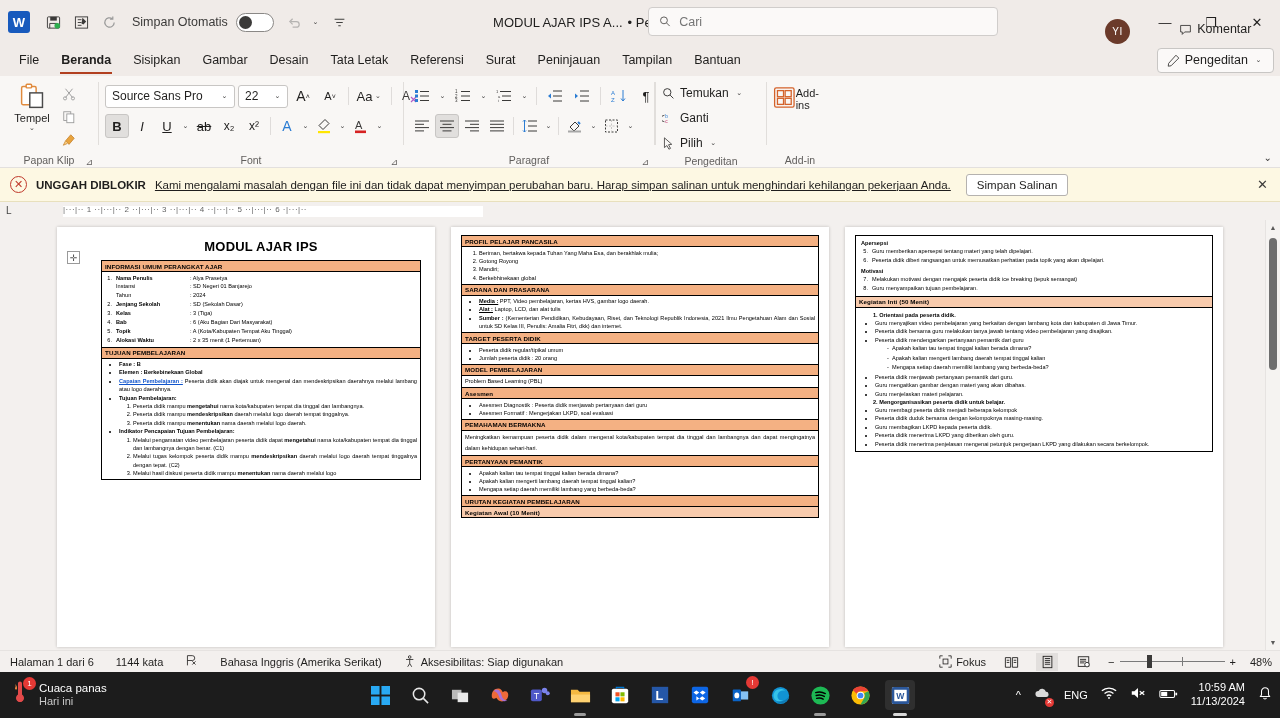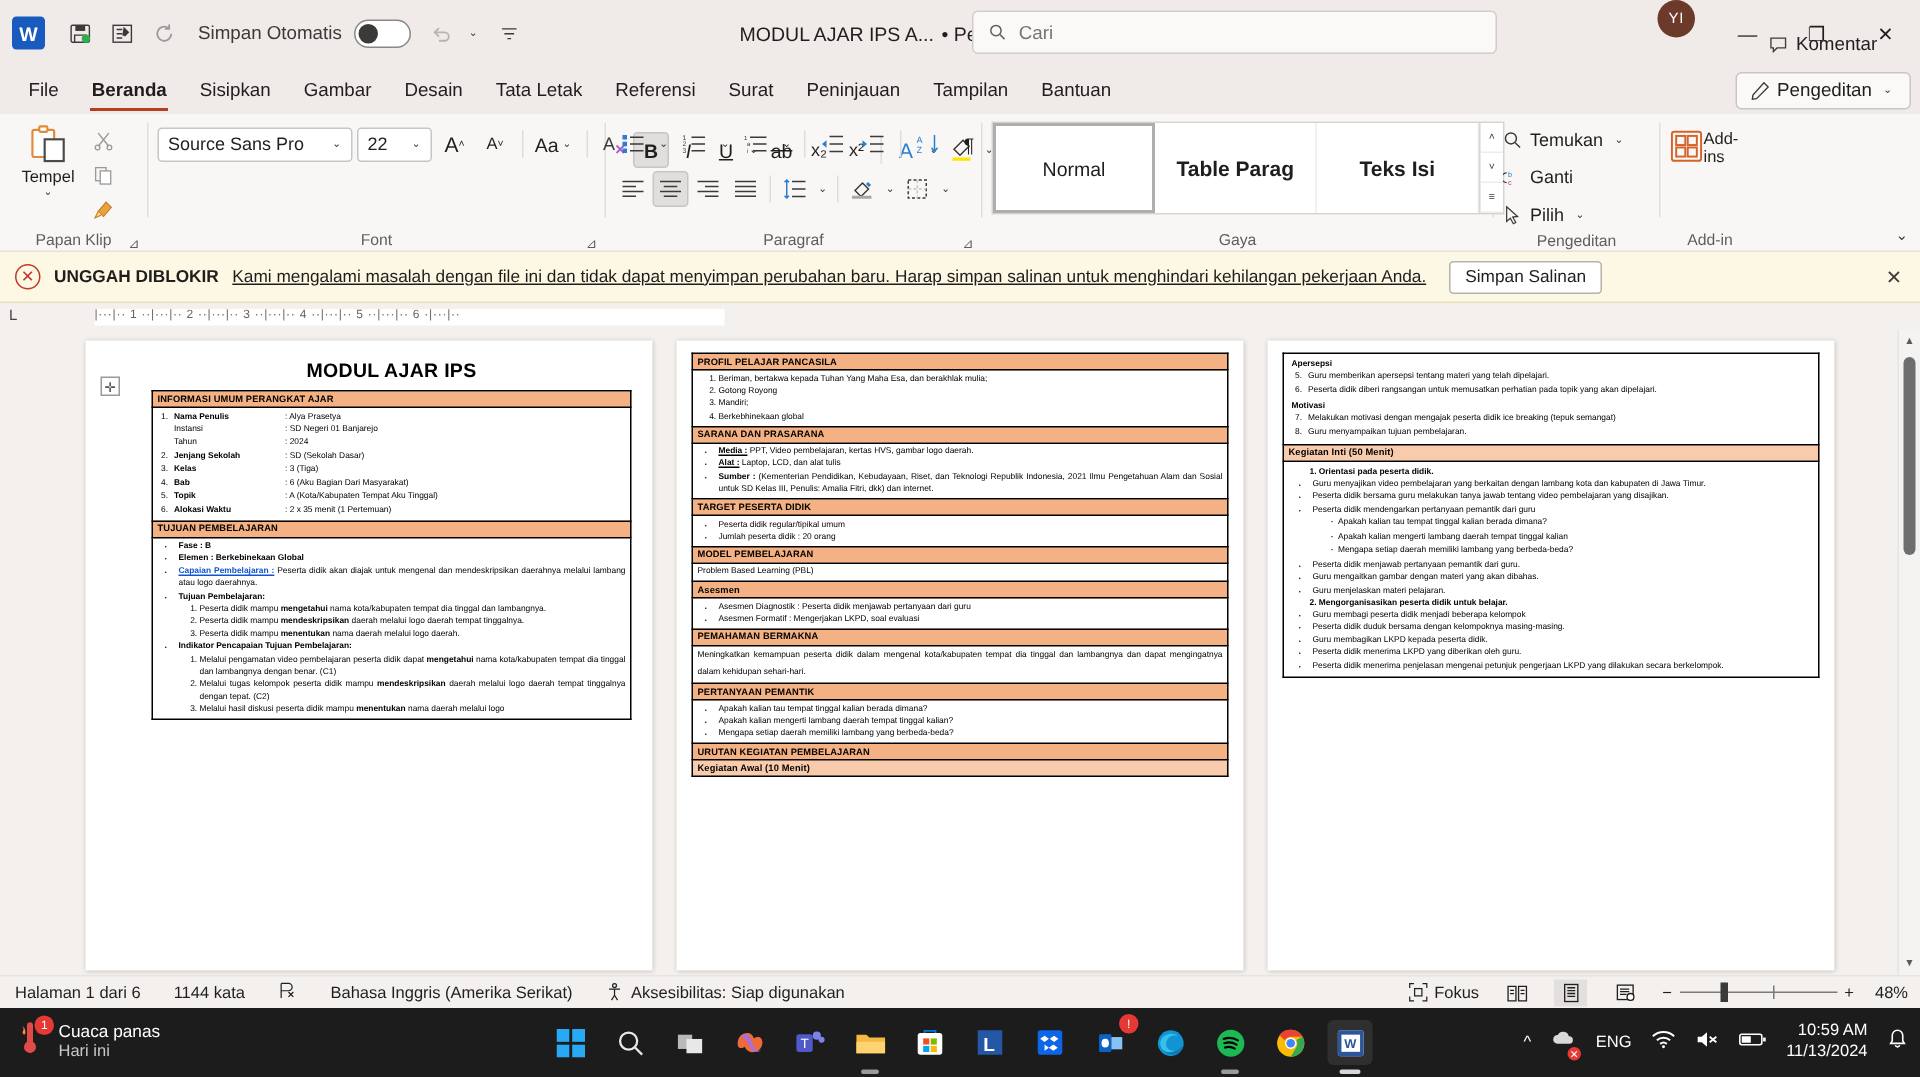--- a/index.html
+++ b/index.html
@@ -44,21 +44,21 @@
   .search-box {
     position: absolute; left: 648px; top: 7px; width: 350px; height: 29px;
     background: #fbf9f8; border: 1px solid #d0cdcb; border-radius: 4px;
     display: flex; align-items: center; padding: 0 10px; gap: 8px;
   }
   .search-box input {
     border: none; outline: none; background: transparent; font-size: 12.5px;
     color: #3b3a39; width: 100%; font-family: "Liberation Sans", sans-serif;
   }
   .avatar {
-    position: absolute; right: 150px; top: 0; width: 25px; height: 25px;
+    position: absolute; right: 150px; top: 19px; width: 25px; height: 25px;
     border-radius: 50%; background: #6b3a2a; color: #fff; font-size: 10px;
     display: flex; align-items: center; justify-content: center; letter-spacing: .5px;
   }
   .wincontrols { position: absolute; right: 0; top: 0; height: 44px; display: flex; }
   .wincontrols div {
     width: 46px; height: 44px; display: flex; align-items: center; justify-content: center;
     font-size: 13px; color: #201f1e;
   }
 
   
@@ -411,21 +411,21 @@
               </svg>
           </div>
         </div>
       </div>
       <div class="grplabel">Papan Klip</div>
       <span class="dialog-launch">⊿</span>
     </div>
     <div class="grpsep"></div>
 
     <div class="grp" style="width:304px">
-      <div class="grpbody" style="flex-direction:row;padding-top:4px">
+      <div class="grpbody" style="flex-direction:column;padding-top:4px">
         <div class="fontrow1">
           <div class="combo" style="width:130px">
             <span>Source Sans Pro</span>
             <span class="caret">⌄</span>
           </div>
           <div class="combo" style="width:50px">
             <span>22</span>
             <span class="caret">⌄</span>
           </div>
           <div class="cbtn">
@@ -597,35 +597,20 @@
               </svg>
           </div>
           <span class="caret">⌄</span>
         </div>
       </div>
       <div class="grplabel">Paragraf</div>
       <span class="dialog-launch">⊿</span>
     </div>
     <div class="grpsep"></div>
 
-    <div class="grp" style="width:340px">
-      <div class="grpbody">
-        <div class="gallery">
-          <div class="gal-item sel">Normal</div>
-          <div class="gal-item b">Table Parag</div>
-          <div class="gal-item b">Teks Isi</div>
-          <div class="gal-scroll">
-            <div>˄</div>
-            <div>˅</div>
-            <div>≡</div>
-          </div>
-        </div>
-      </div>
-      <div class="grplabel">Gaya</div>
-    </div>
     <div class="grpsep"></div>
 
     <div class="grp" style="width:110px">
       <div class="grpbody" style="flex-direction:column;padding-top:3px;gap:3px">
         <div class="editrow">
           <svg width="13" height="13" viewBox="0 0 16 16">
               <circle cx="6.5" cy="6.5" r="4.5" fill="none" stroke="#3b3a39" stroke-width="1.2"></circle>
               <path d="M10 10l4 4" stroke="#3b3a39" stroke-width="1.2"></path>
             </svg>
           <span>Temukan</span>

